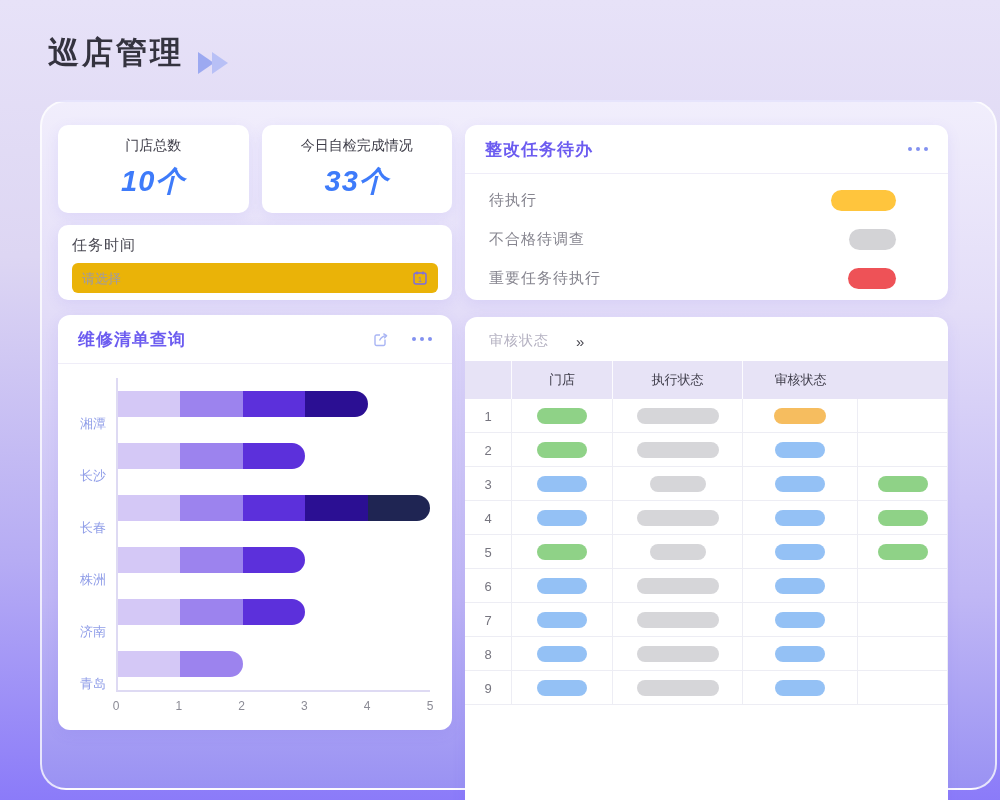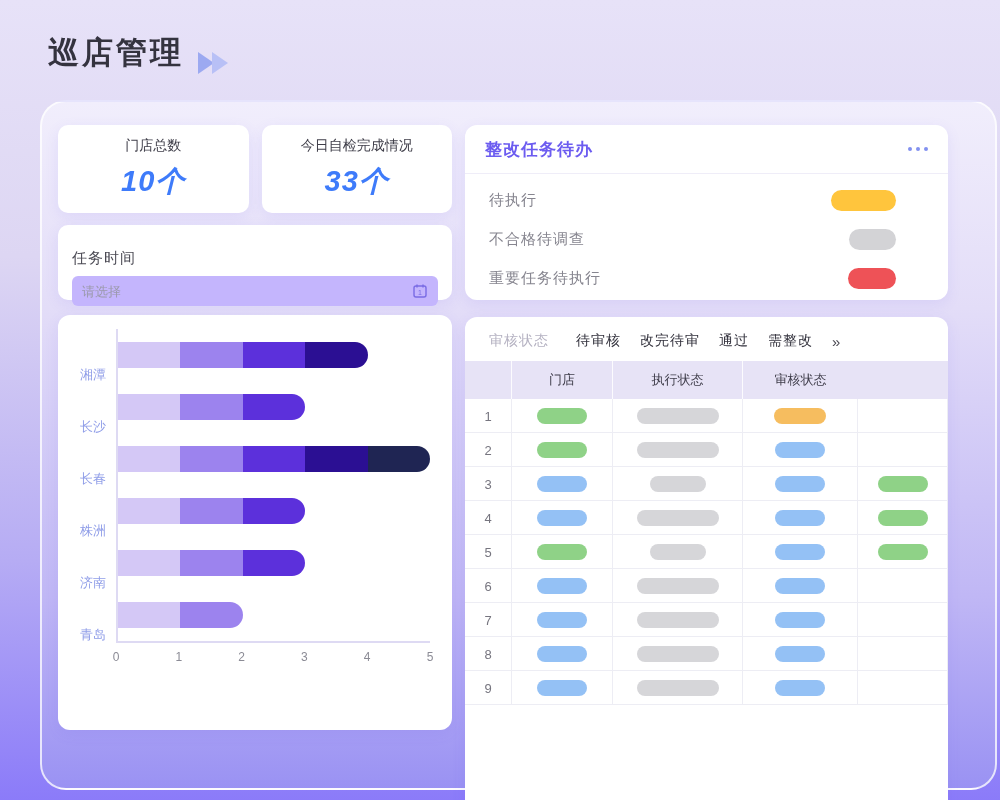--- a/index.html
+++ b/index.html
@@ -26,22 +26,22 @@
   .card { background:#fff; border-radius:12px; box-shadow:0 4px 14px rgba(108,92,231,0.10); }
 
   
   .stat-row { display:flex; gap:13px; }
   .stat-card { flex:1; height:88px; border-radius:10px; display:flex; flex-direction:column; align-items:center; justify-content:center; gap:7px; }
   .stat-label { font-size:14px; color:#3f3e49; }
   .stat-value { font-size:29px; font-weight:bold; font-style:italic; color:#3e7bfa; letter-spacing:1px; }
 
   
   .task-card { margin-top:12px; height:75px; border-radius:10px; padding:11px 14px; }
-  .task-label { font-size:15px; color:#4b4a54; letter-spacing:1px;margin-top:13px; }
-  .task-input { margin-top:8px; height:30px; background:#c4b5fd; border-radius:6px; display:flex; align-items:center; padding:0 10px; }
+  .task-label { font-size:15px; color:#4b4a54; letter-spacing:1px; }
+  .task-input { margin-top:8px; height:30px; background:#eab308; border-radius:6px; display:flex; align-items:center; padding:0 10px; }
   .task-input input { flex:1; border:none; outline:none; background:transparent; font-size:13px; color:#4b4a54; font-family:inherit; }
   .task-input input::placeholder { color:#9b99ab; }
 
   
   .card-head { height:49px; display:flex; align-items:center; justify-content:space-between; padding:0 20px; border-bottom:1px solid #efedf8; }
   .card-title { font-size:17px; font-weight:bold; color:#6c5cf0; letter-spacing:1px; }
   .head-icons { display:flex; align-items:center; gap:22px; }
   .dots { display:flex; gap:4px; }
   .dots i { width:4px; height:4px; border-radius:50%; background:#8291f0; }
 
@@ -115,20 +115,37 @@
               <rect x="2" y="3" width="12" height="11" rx="2" fill="none" stroke="#7a6ce4" stroke-width="1.4"></rect>
               <line x1="5" y1="1.5" x2="5" y2="4.5" stroke="#7a6ce4" stroke-width="1.4"></line>
               <line x1="11" y1="1.5" x2="11" y2="4.5" stroke="#7a6ce4" stroke-width="1.4"></line>
               <text x="8" y="12" font-size="7" fill="#7a6ce4" text-anchor="middle" font-family="Liberation Sans, sans-serif">1</text>
             </svg>
           </span>
         </div>
       </div>
 
       <div class="card repair-card">
+        <div class="card-head">
+          <span class="card-title">维修清单查询</span>
+          <span class="head-icons">
+            <span style="display:flex;">
+              <svg width="18" height="18" viewBox="0 0 18 18">
+                <path d="M13 9.5 V14 a1.5 1.5 0 0 1 -1.5 1.5 H4.5 A1.5 1.5 0 0 1 3 14 V6.5 A1.5 1.5 0 0 1 4.5 5 H8" fill="none" stroke="#a9b5f4" stroke-width="1.4"></path>
+                <path d="M7.5 10.5 C9 7.5 11 6 14 5.8" fill="none" stroke="#a9b5f4" stroke-width="1.4"></path>
+                <path d="M11.4 3.6 L14.6 5.7 L12.2 8.3" fill="none" stroke="#a9b5f4" stroke-width="1.4" stroke-linejoin="round"></path>
+              </svg>
+            </span>
+            <span class="dots">
+                <i></i>
+                <i></i>
+                <i></i>
+              </span>
+          </span>
+        </div>
         <div class="chart">
           <div id="chart-rows">
               <div class="crow">
                 <span class="clabel">湘潭</span>
                 <div class="ctrack" style="overflow: visible;">
                   <div class="cbar" style="width: 100%; max-width: 100%; flex-basis: 100%;">
                     <div class="cseg" style="width: 20%; background: rgb(212, 200, 246);"></div>
                     <div class="cseg" style="width: 20%; background: rgb(156, 131, 238);"></div>
                     <div class="cseg" style="width: 20%; background: rgb(92, 48, 219);"></div>
                     <div class="cseg last" style="width: 20%; background: rgb(43, 15, 147);"></div>
@@ -224,26 +241,20 @@
             <div class="todo-row">
               <span class="todo-label">重要任务待执行</span>
               <span class="todo-pill" style="width: 48px; background: rgb(238, 82, 87);"></span>
             </div>
           </div>
       </div>
 
       <div class="card table-card">
         <div class="filters">
           <span class="filter-label">审核状态</span>
-          <span id="filter-items" style="display:flex;gap:19px;">
-              <span class="filter-item">待审核</span>
-              <span class="filter-item">改完待审</span>
-              <span class="filter-item">通过</span>
-              <span class="filter-item">需整改</span>
-            </span>
           <span class="filter-more">»</span>
         </div>
         <div class="thead" id="table-head">
             <div class="hcell"></div>
             <div class="hcell">门店</div>
             <div class="hcell">执行状态</div>
             <div class="hcell">审核状态</div>
           </div>
         <div id="table-body">
             <div class="trow">

